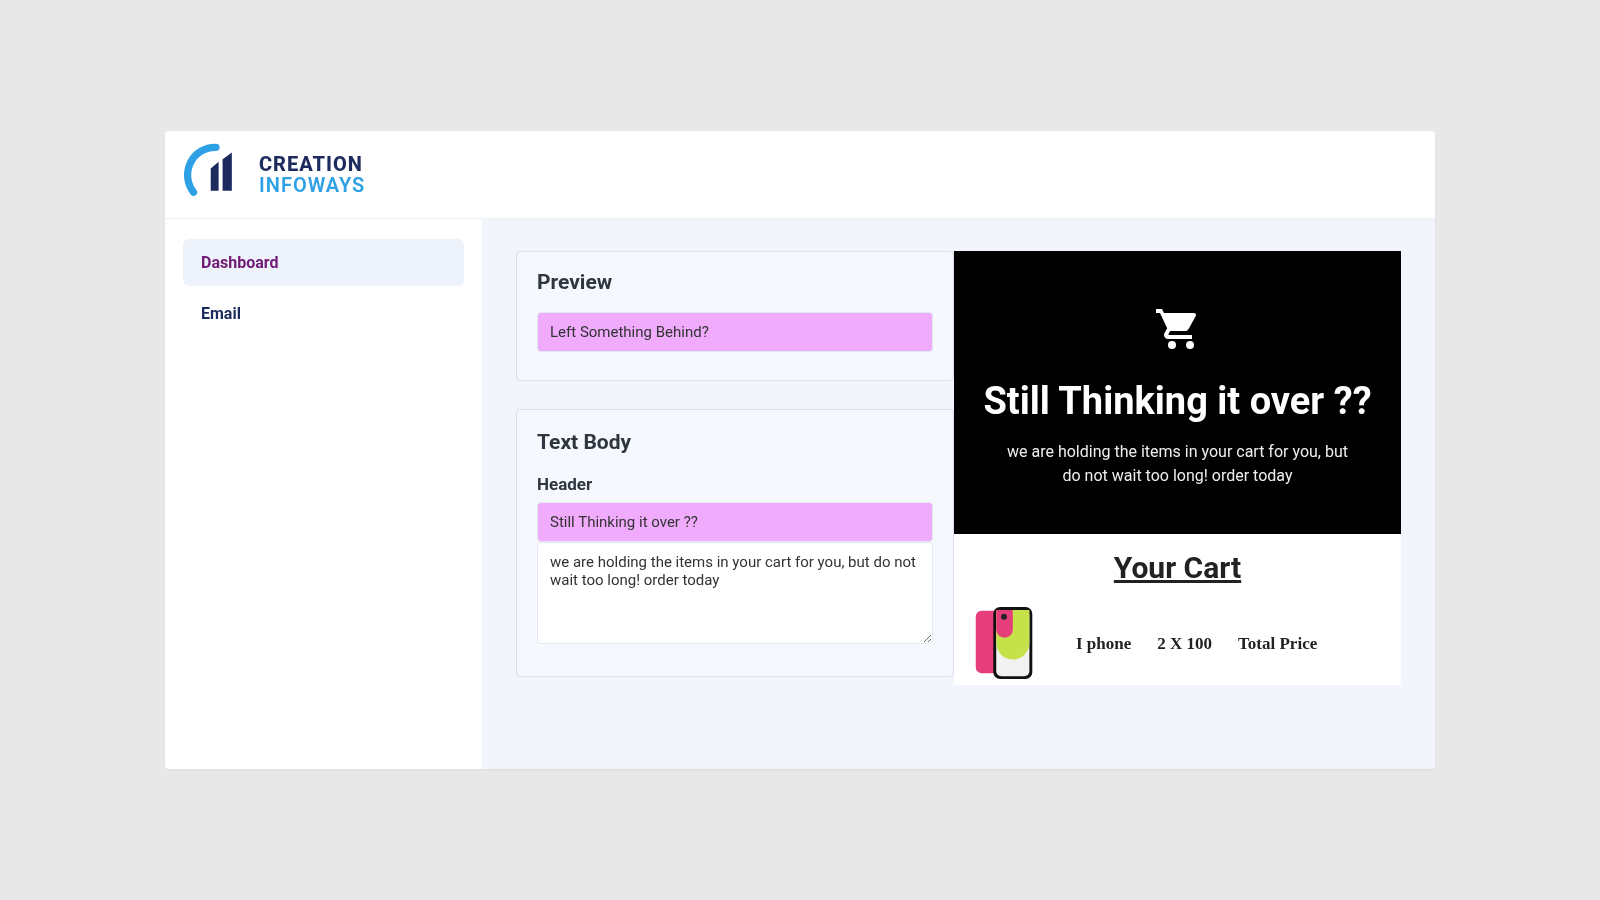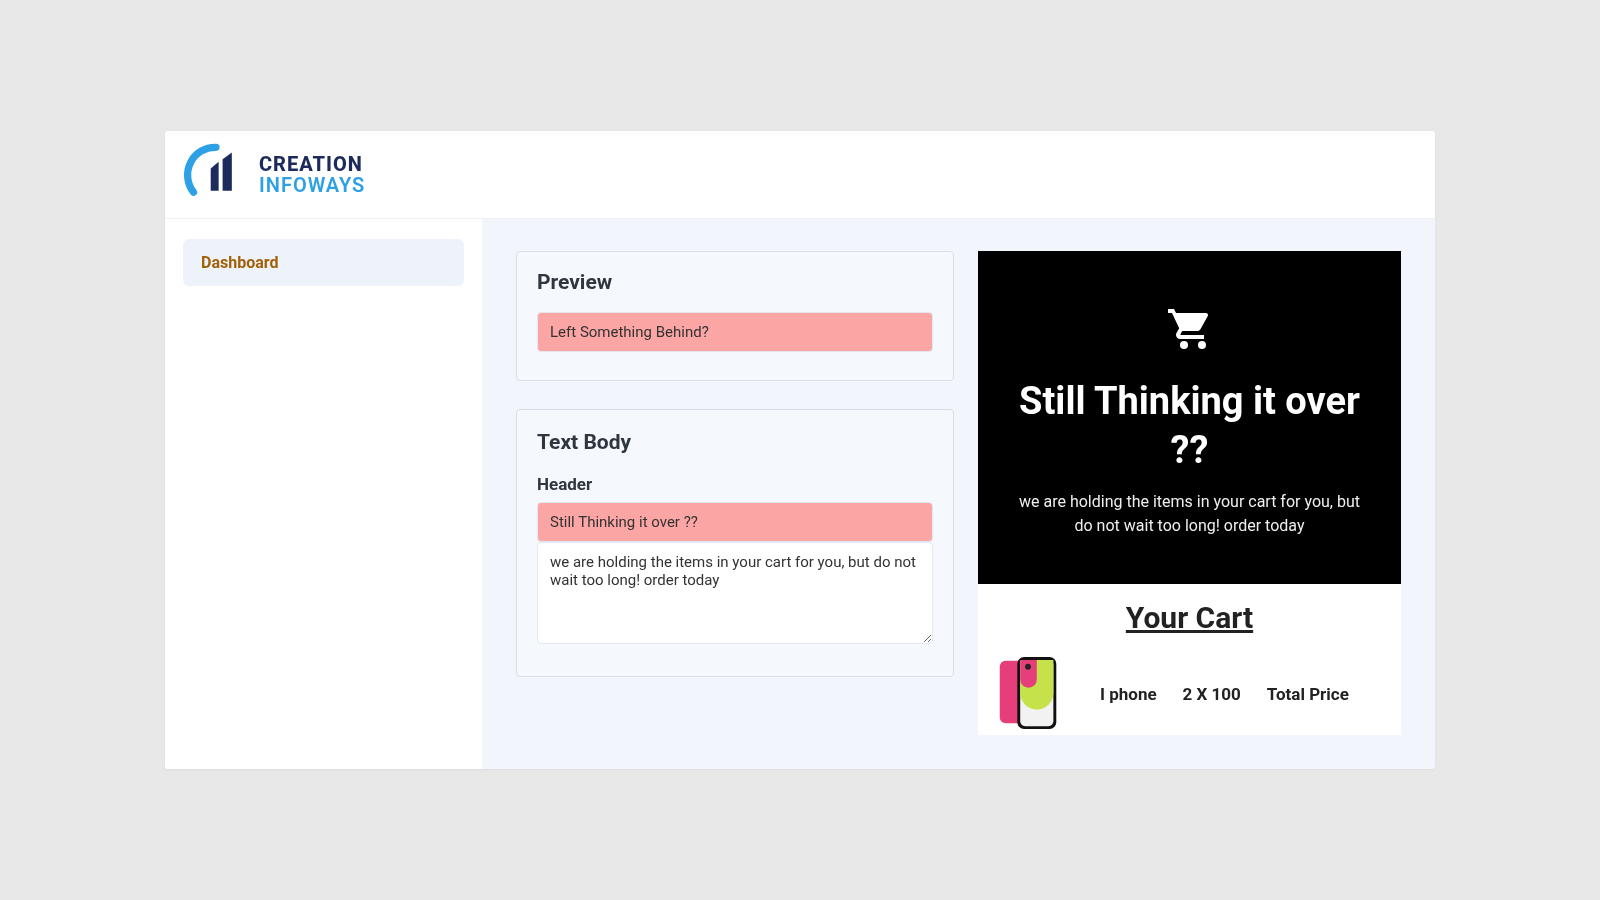--- a/index.html
+++ b/index.html
@@ -55,28 +55,27 @@
   padding: 14px 18px;
   border-radius: 8px;
   font-weight: 700;
   font-size: 16px;
   color: #1d2a5d;
   cursor: pointer;
   margin-bottom: 4px;
 }
 .nav-item.active {
   background: #eef2fb;
-  color: #a16207;
+  color: #701a75;
   border-radius: 6px;
 }
 .main {
   flex: 1;
   padding: 32px 34px 0 34px;
   display: flex;
-  gap: 24px;
   overflow: hidden;
 }
 .form-col { width: 438px; display: flex; flex-direction: column; gap: 28px; }
 .panel {
   border: 1px solid #d9dfea;
   border-radius: 4px;
   padding: 18px 20px 28px 20px;
   background: #f5f8fd;
 }
 .panel-title {
@@ -88,21 +87,21 @@
 .panel-title.multi { line-height: 1.35; }
 .field-label {
   font-size: 17px;
   font-weight: 700;
   color: #2f3640;
   margin-bottom: 8px;
   margin-top: 6px;
 }
 .text-input {
   width: 100%;
-  background: #fca5a5;
+  background: #f0abfc;
   border: 1px solid #e3e7ef;
   border-radius: 4px;
   padding: 10px 12px;
   font-size: 15px;
   color: #333;
   font-family: inherit;
 }
 .textarea {
   width: 100%;
   background: #fff;
@@ -163,20 +162,21 @@
   display: flex;
   align-items: center;
   justify-content: center;
 }
 .cart-cells {
   display: flex;
   gap: 26px;
   font-size: 17px;
   font-weight: 700;
   color: #222;
+  font-family: Liberation Serif, serif;
 }
 </style>
 </head>
 <body>
 
 <div class="app-frame">
 
   <div class="topbar">
     <div class="logo">
       <span class="logo-mark">
@@ -190,20 +190,21 @@
         <span class="l1">CREATION</span>
         <span class="l2">INFOWAYS</span>
       </span>
     </div>
   </div>
 
   <div class="body-row">
 
     <div class="sidebar">
       <div class="nav-item active">Dashboard</div>
+      <div class="nav-item">Email</div>
     </div>
 
     <div class="main">
 
       <div class="form-col">
 
         <div class="panel">
           <div class="panel-title">Preview</div>
           <input class="text-input" type="text" value="Left Something Behind?" style="">
         </div>

